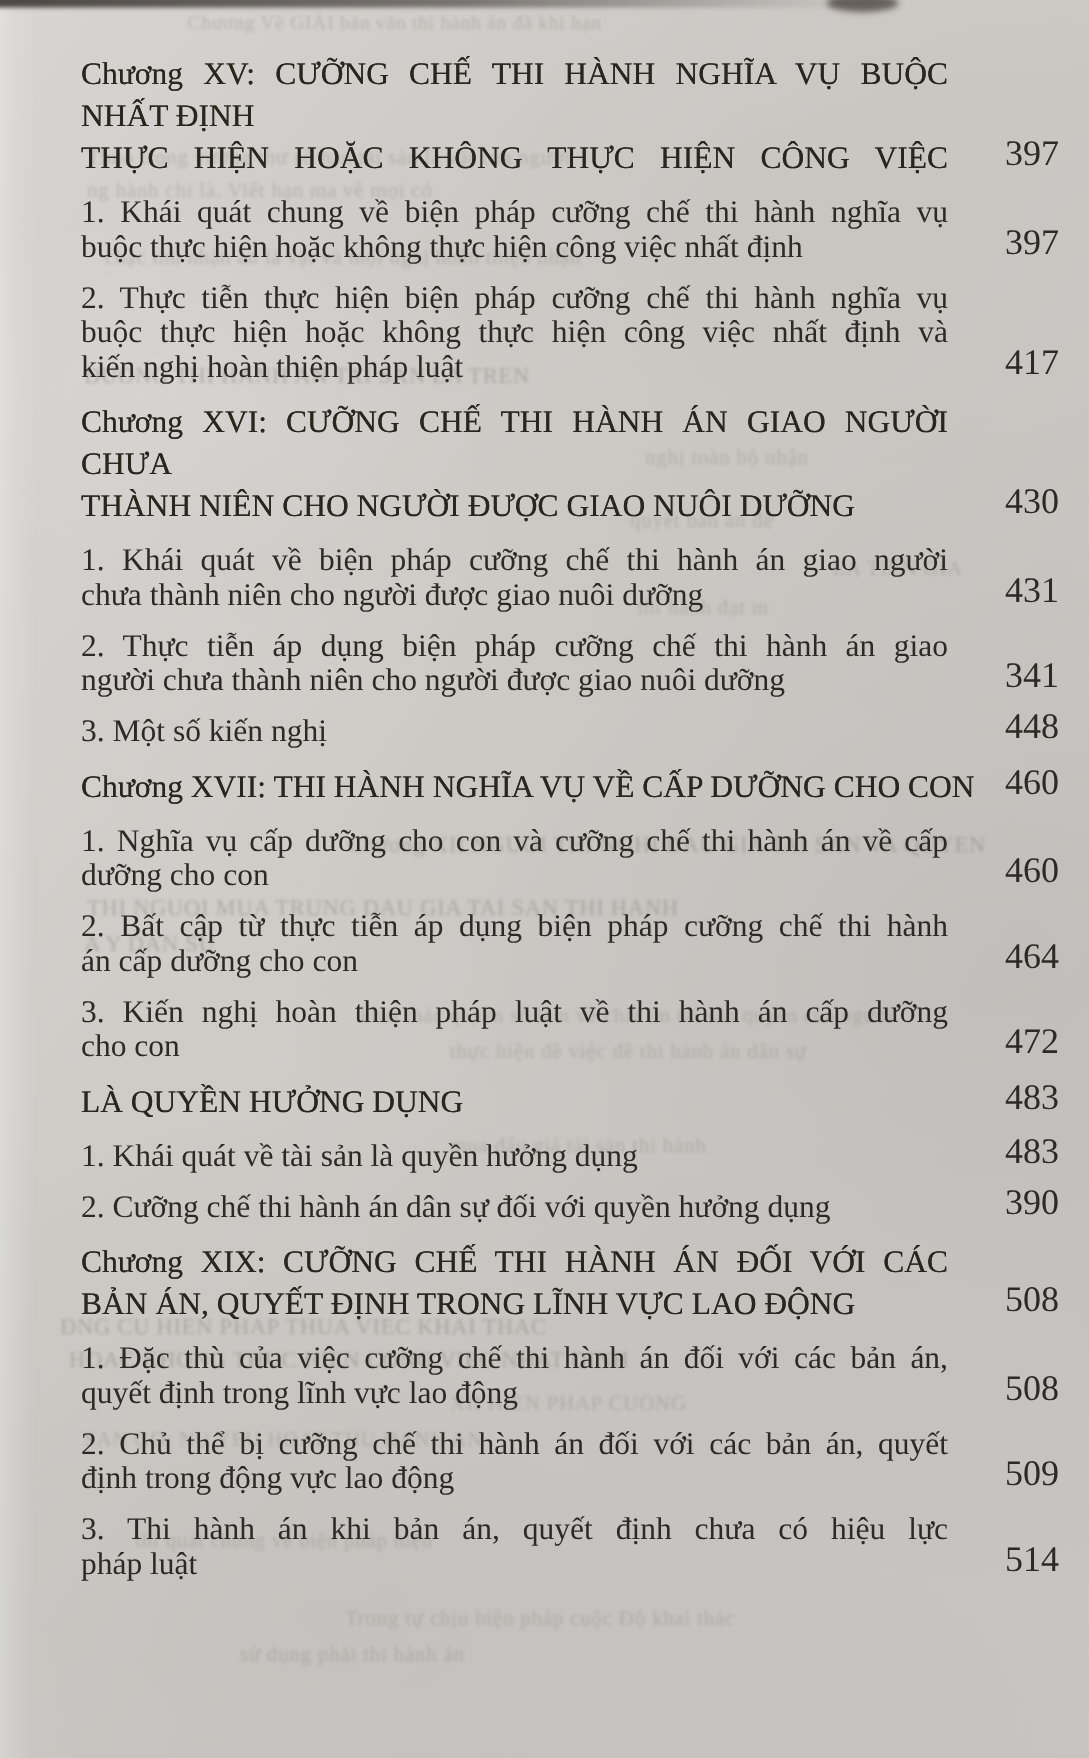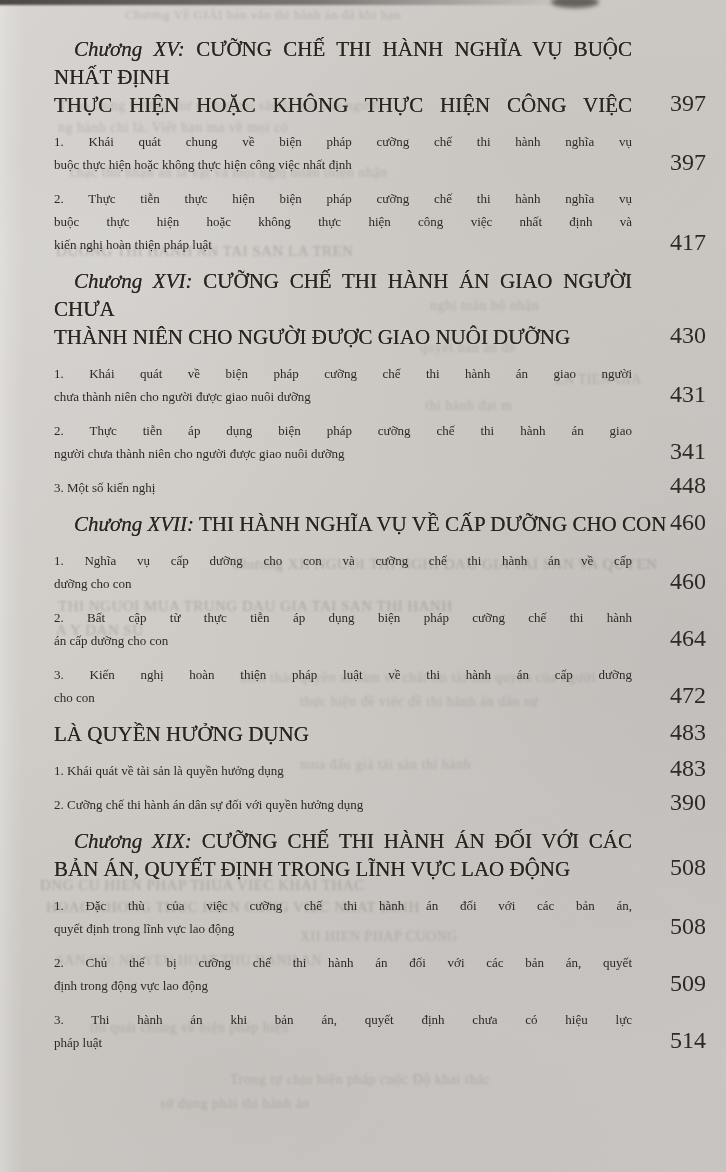--- a/index.html
+++ b/index.html
@@ -27,25 +27,25 @@
   .ghost-layer{position:absolute;inset:0;}
   .ghost{
     position:absolute;white-space:nowrap;color:#6e675f;
     opacity:.26;filter:blur(1.1px);letter-spacing:.5px;
   }
   .ghost.strong{opacity:.34;}
   .content{position:absolute;left:54px;top:33px;width:652px;}
   .entry{position:relative;margin-bottom:11px;}
   .entry.chapter{margin-top:2px;}
   .txt{width:578px;}
-  .line{font-size:13px;line-height:23px;}
+  .line{font-size:21px;line-height:23px;}
   .line.j{text-align:justify;text-align-last:justify;}
   .line.last{white-space:nowrap;}
   .chapter .line{font-size:21px;line-height:28px;color:#29261f;text-shadow:0 0 .4px rgba(41,38,31,.85);}
-  .prefix{font-style:italic;margin-left:20px;}
+  .prefix{}
   .pg{position:absolute;right:0;bottom:2px;font-size:24px;line-height:23px;color:#2d2a26;}
   .chapter .pg{bottom:4px;}
   .folio{position:absolute;left:40px;top:1180px;font-size:23px;color:#33302b;text-align:center;}
 </style>
 </head>
 <body>
 
 <div class="page">
   <div class="ghost-layer">
       <div class="ghost" style="left: 125px; top: 7px; font-size: 13px;">Chương Về GIẢI bản văn thi hành án đã khi hạn</div>

